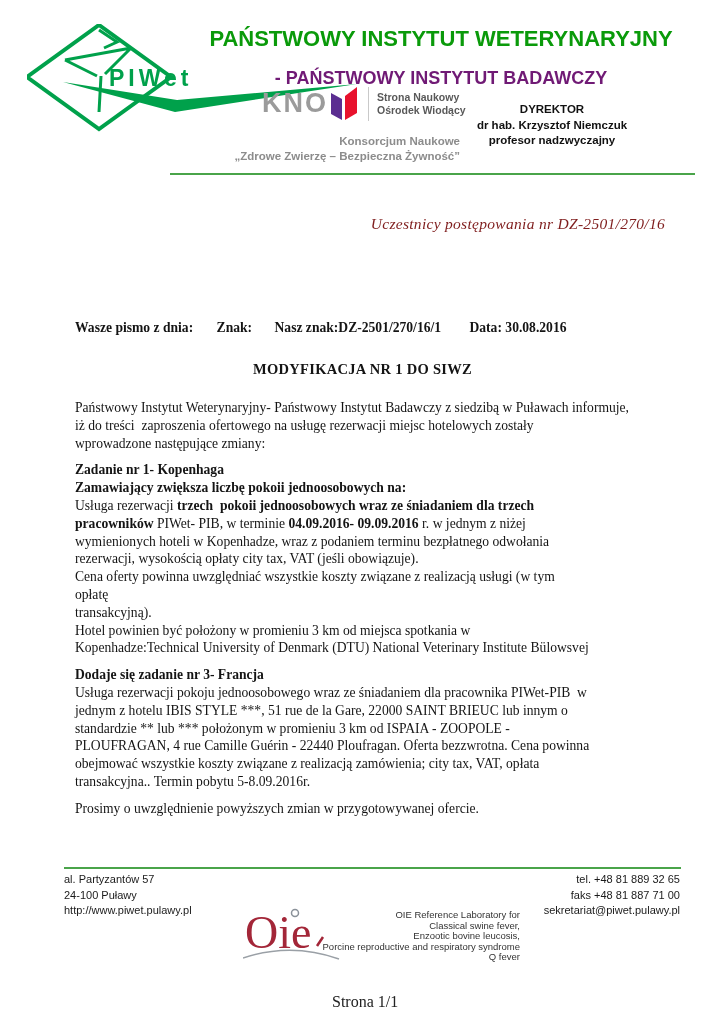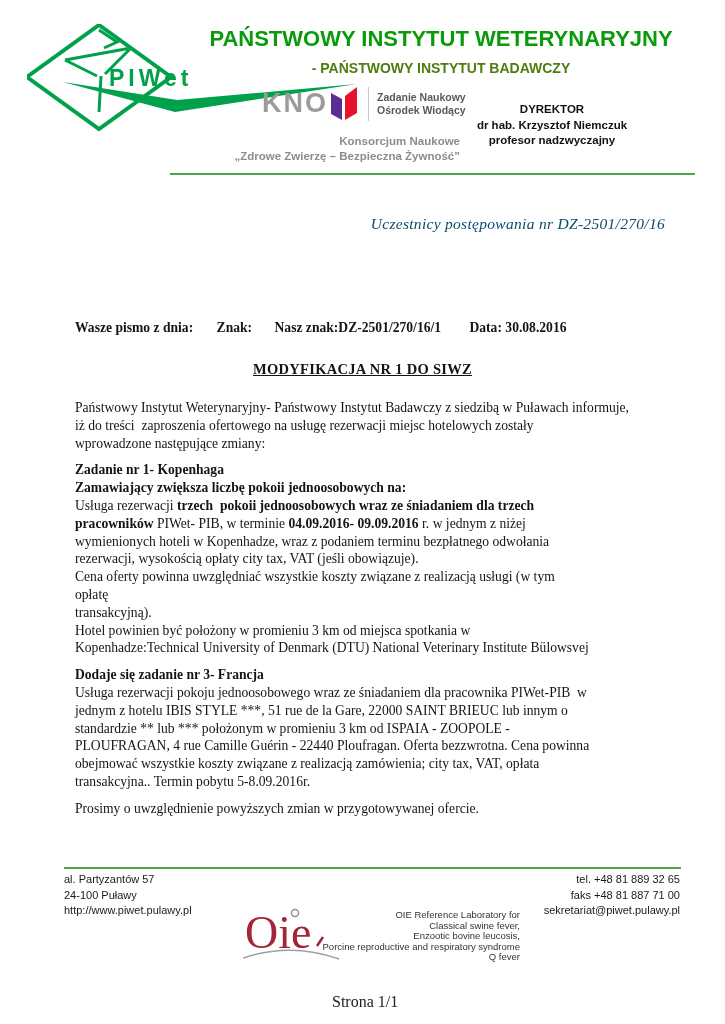--- a/index.html
+++ b/index.html
@@ -12,21 +12,21 @@
 
   
   .piwet-logo { position:absolute; left:27px; top:24px; }
   .org-title { position:absolute; left:185px; top:26px; width:512px; text-align:center; }
   .org-title .l1 {
     font-family:"Liberation Sans", sans-serif; font-weight:bold;
     font-size:22px; letter-spacing:0px; color:#0a9a0a; white-space:nowrap;
   }
   .org-title .l2 {
     font-family:"Liberation Sans", sans-serif; font-weight:bold;
-    font-size:14px; color:#4d7c0f; margin-top:8px; white-space:nowrap;
+    font-size:18px; color:#701a75; margin-top:16px; white-space:nowrap;
   }
   .know { position:absolute; left:262px; top:86px; display:flex; align-items:center; }
   .know .kno {
     font-family:"Liberation Sans", sans-serif; font-weight:bold;
     font-size:27px; letter-spacing:2px; color:#9b9b9b; line-height:1;
   }
   .know .book { margin:0 6px 0 2px; }
   .know .divider { width:1px; height:34px; background:#c9c9c9; margin:0 8px 0 4px; }
   .know .caption {
     font-family:"Liberation Sans", sans-serif; font-size:10.5px;
@@ -40,30 +40,30 @@
   .director {
     position:absolute; left:452px; top:102px; width:200px; text-align:center;
     font-family:"Liberation Sans", sans-serif; font-weight:bold;
     font-size:11.5px; color:#111; line-height:15.5px;
   }
   .rule-top { position:absolute; left:170px; top:173px; width:525px; height:2px; background:#4aa44a; }
 
   
   .recipient {
     position:absolute; right:60px; top:215px;
-    font-style:italic; font-size:15.5px; color:#0c4a6e; letter-spacing:0.3px;
+    font-style:italic; font-size:15.5px; color:#7f1d1d; letter-spacing:0.3px;
   }
   .ref-row { position:absolute; left:75px; top:320px; font-weight:bold; font-size:13.6px; white-space:nowrap; }
   .ref-row span { display:inline-block; }
   .ref-row .g1 { margin-right:20px; }
   .ref-row .g2 { margin-right:19px; }
   .ref-row .g3 { margin-right:25px; }
   .doc-title {
     position:absolute; left:0; top:361px; width:725px; text-align:center;
-    font-weight:bold; font-size:14.5px; letter-spacing:0.3px;text-decoration:underline;
+    font-weight:bold; font-size:14.5px; letter-spacing:0.3px;
   }
 
   
   .body-text { position:absolute; left:75px; top:399px; width:588px; font-size:13.6px; }
   .body-text .line { line-height:17.8px; white-space:pre; }
   .body-text .line.blank { height:9px; }
   .body-text .b { font-weight:bold; }
 
   
   .rule-bottom { position:absolute; left:64px; top:867px; width:617px; height:2px; background:#4aa44a; }
@@ -101,21 +101,21 @@
   </div>
 
   <div class="know">
     <span class="kno">KNO</span>
     <svg class="book" width="28" height="35" viewBox="0 0 28 35">
       <polygon points="1,7 12,13 12,34 1,28" fill="#5b2e91"></polygon>
       <polygon points="27,1 15,10 15,34 27,27" fill="#e8112d"></polygon>
     </svg>
     <span class="divider"></span>
     <span class="caption">
-      <div>Zadanie Naukowy</div>
+      <div>Strona Naukowy</div>
       <div>Ośrodek Wiodący</div>
     </span>
   </div>
 
   <div class="consortium">
     <div>Konsorcjum Naukowe</div>
     <div>„Zdrowe Zwierzę – Bezpieczna Żywność”</div>
   </div>
 
   <div class="director">

